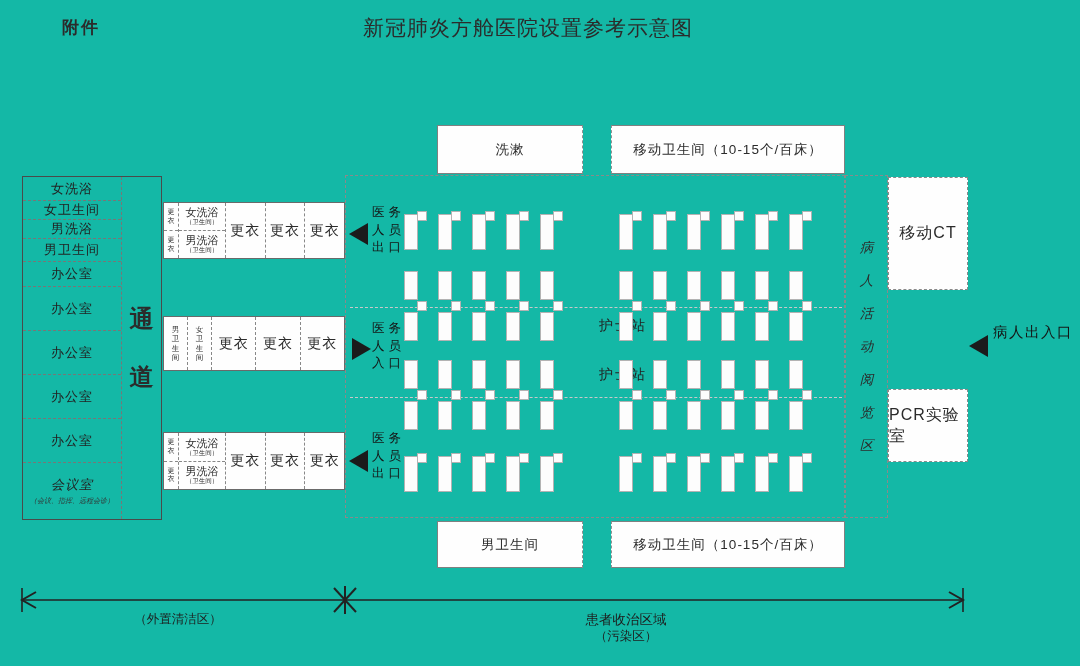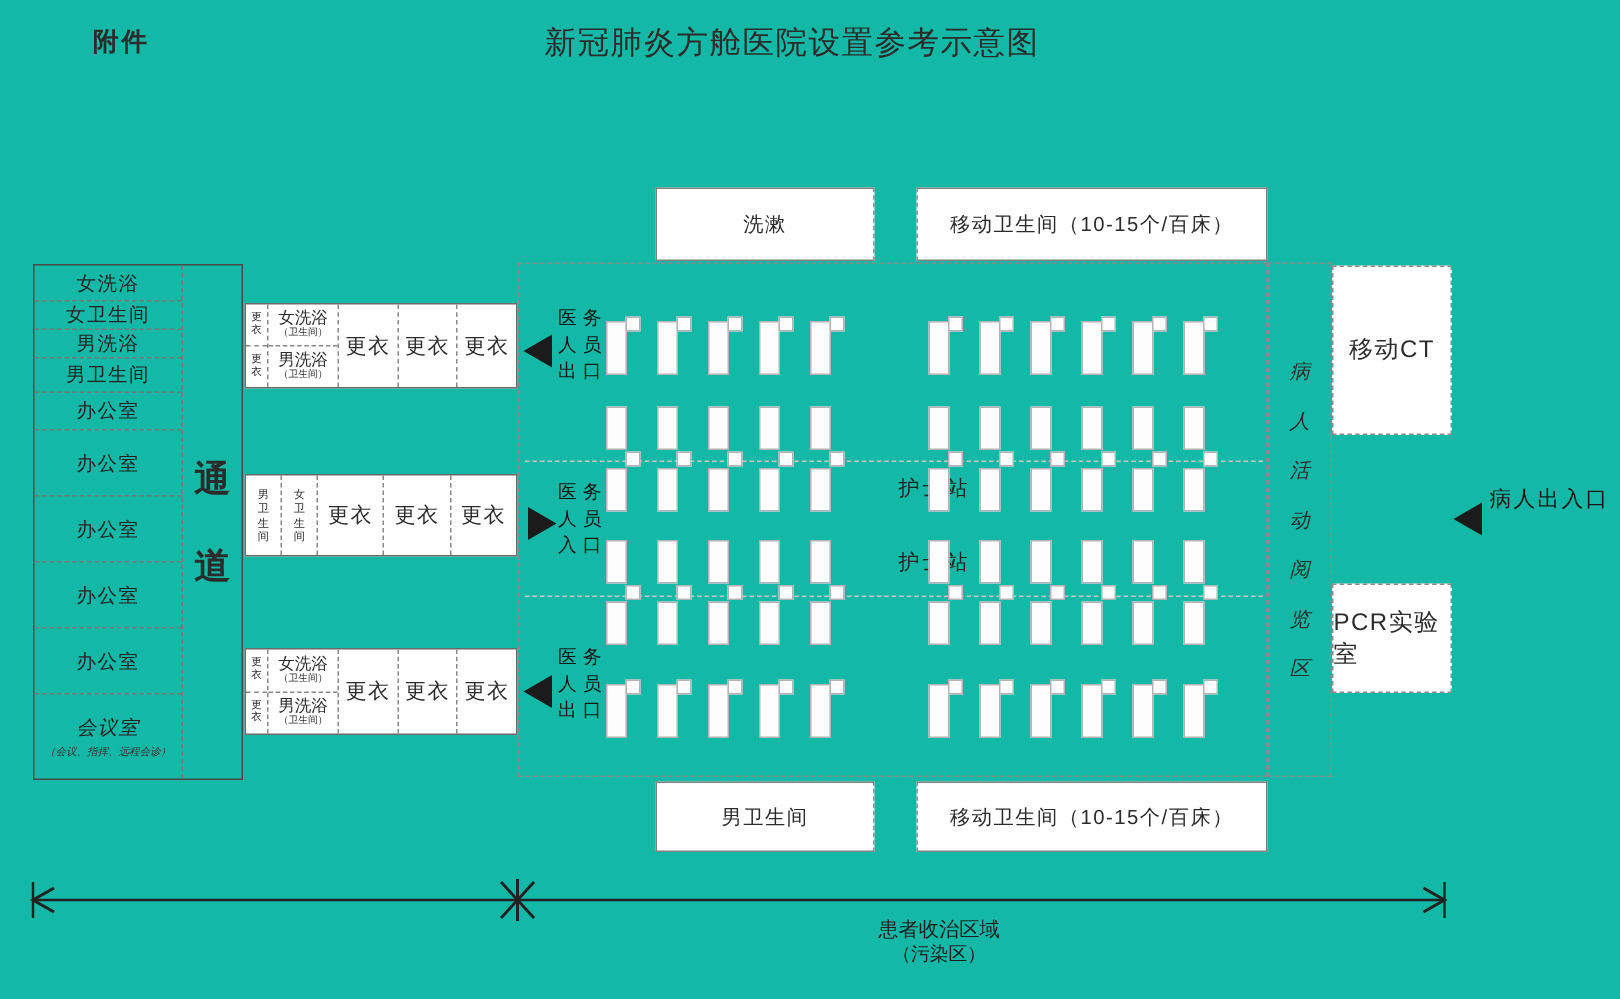--- a/index.html
+++ b/index.html
@@ -428,19 +428,20 @@
     <line x1="22" y1="15" x2="963" y2="15" stroke="#222" stroke-width="1.6"></line>
     <polyline points="36,7 22,15 36,23" fill="none" stroke="#222" stroke-width="2"></polyline>
     <line x1="22" y1="3" x2="22" y2="27" stroke="#222" stroke-width="1.6"></line>
     <line x1="334" y1="3" x2="356" y2="27" stroke="#222" stroke-width="2"></line>
     <line x1="334" y1="27" x2="356" y2="3" stroke="#222" stroke-width="2"></line>
     <line x1="345" y1="1" x2="345" y2="29" stroke="#222" stroke-width="2"></line>
     <polyline points="949,7 963,15 949,23" fill="none" stroke="#222" stroke-width="2"></polyline>
     <line x1="963" y1="3" x2="963" y2="27" stroke="#222" stroke-width="1.6"></line>
   </svg>
   <div class="abs zone-label z1">
+    <div class="note">（外置清洁区）</div>
   </div>
   <div class="abs zone-label z2">
     <div>患者收治区域</div>
     <div class="note">（污染区）</div>
   </div>
 
 </div>
 
 </body></html>

